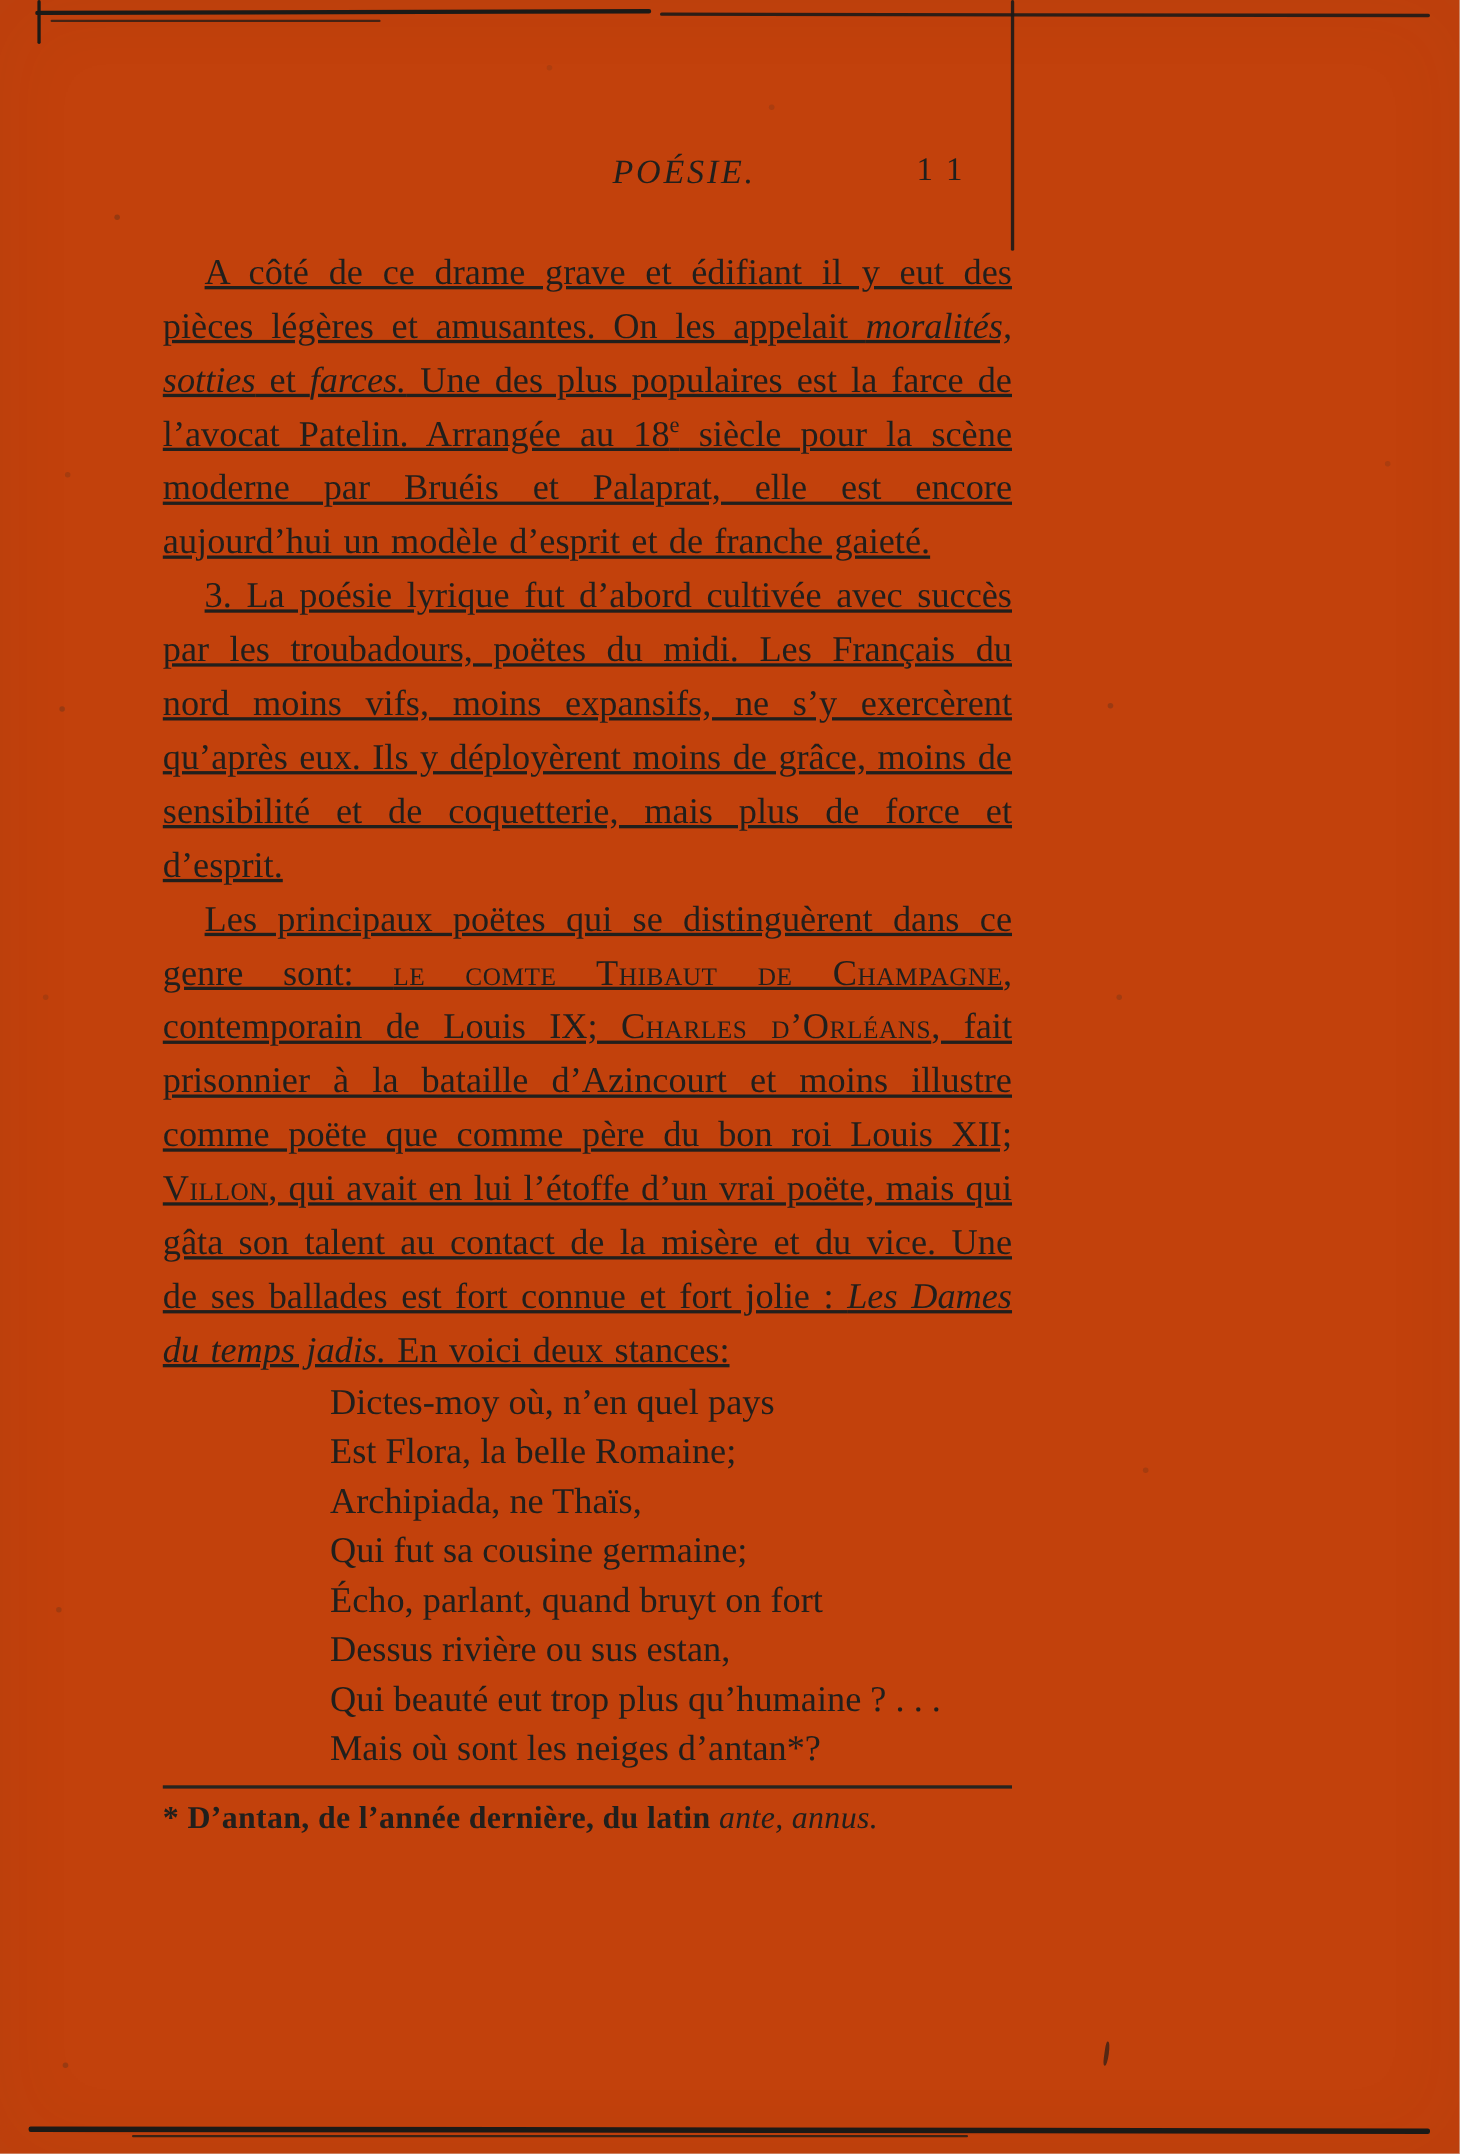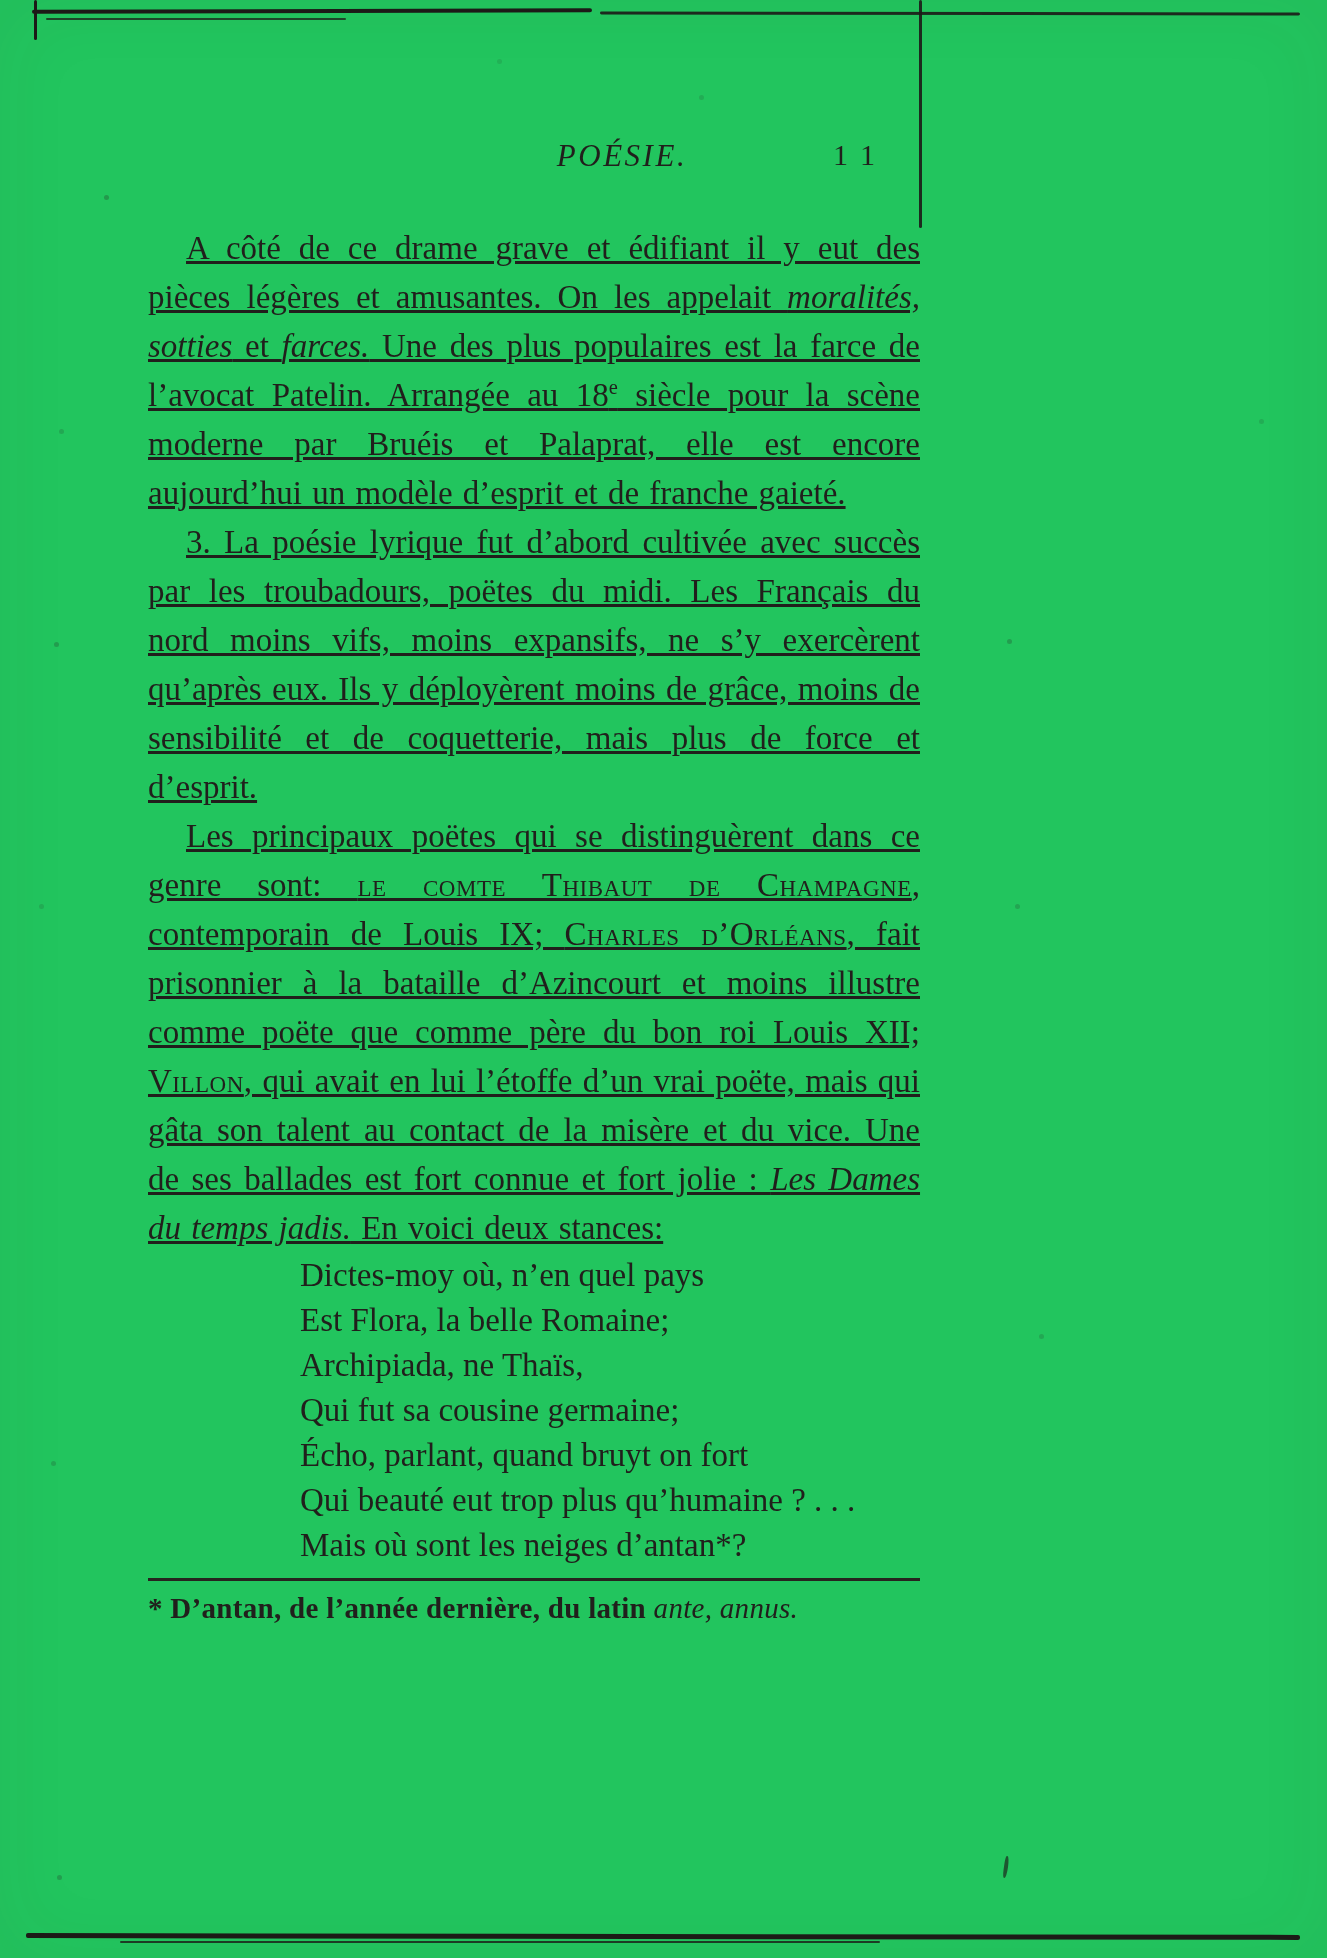--- a/index.html
+++ b/index.html
@@ -5,21 +5,21 @@
   html, body {
     margin: 0;
     padding: 0;
     background: #e8e6e1;
   }
   .page {
     position: relative;
     width: 1327px;
     height: 1958px;
     margin: 0 auto;
-    background: #22c55e;
+    background: #c2410c;
     overflow: hidden;
     font-family: "Liberation Serif", "DejaVu Serif", serif;
     color: #211f1c;
     box-shadow: inset 0 0 80px rgba(60,55,45,0.06);
   }
 
   
   .artifact {
     position: absolute;
     background: #1c1a17;
@@ -141,20 +141,21 @@
         <p class="para indent"><span>3. La poésie lyrique fut d’abord cultivée avec succès par les troubadours, poëtes du midi. Les Français du nord moins vifs, moins expansifs, ne s’y exercèrent qu’après eux. Ils y déployèrent moins de grâce, moins de sensibilité et de coquetterie, mais plus de force et d’esprit.</span></p>
         <p class="para indent"><span>Les principaux poëtes qui se distinguèrent dans ce genre sont: </span><span class="seg-smallcaps">le comte Thibaut de Champagne</span><span>, contemporain de Louis IX; </span><span class="seg-smallcaps">Charles d’Orléans</span><span>, fait prisonnier à la bataille d’Azincourt et moins illustre comme poëte que comme père du bon roi Louis XII; </span><span class="seg-smallcaps">Villon</span><span>, qui avait en lui l’étoffe d’un vrai poëte, mais qui gâta son talent au contact de la misère et du vice. Une de ses ballades est fort connue et fort jolie : </span><span class="seg-italic">Les Dames du temps jadis.</span><span> En voici deux stances:</span></p>
       </div>
 
     <div class="poem" id="poem">
         <div class="poem-line">Dictes-moy où, n’en quel pays</div>
         <div class="poem-line">Est Flora, la belle Romaine;</div>
         <div class="poem-line">Archipiada, ne Thaïs,</div>
         <div class="poem-line">Qui fut sa cousine germaine;</div>
         <div class="poem-line">Écho, parlant, quand bruyt on fort</div>
+        <div class="poem-line">Dessus rivière ou sus estan,</div>
         <div class="poem-line">Qui beauté eut trop plus qu’humaine ? . . .</div>
         <div class="poem-line">Mais où sont les neiges d’antan*?</div>
       </div>
 
     <div class="footnote-rule"></div>
 
     <div class="footnote" id="footnote"><span class="seg-bold">* D’antan, de l’année dernière, du latin </span><span class="seg-bolditalic">ante, annus.</span></div>
 
   </div>
 </div>

